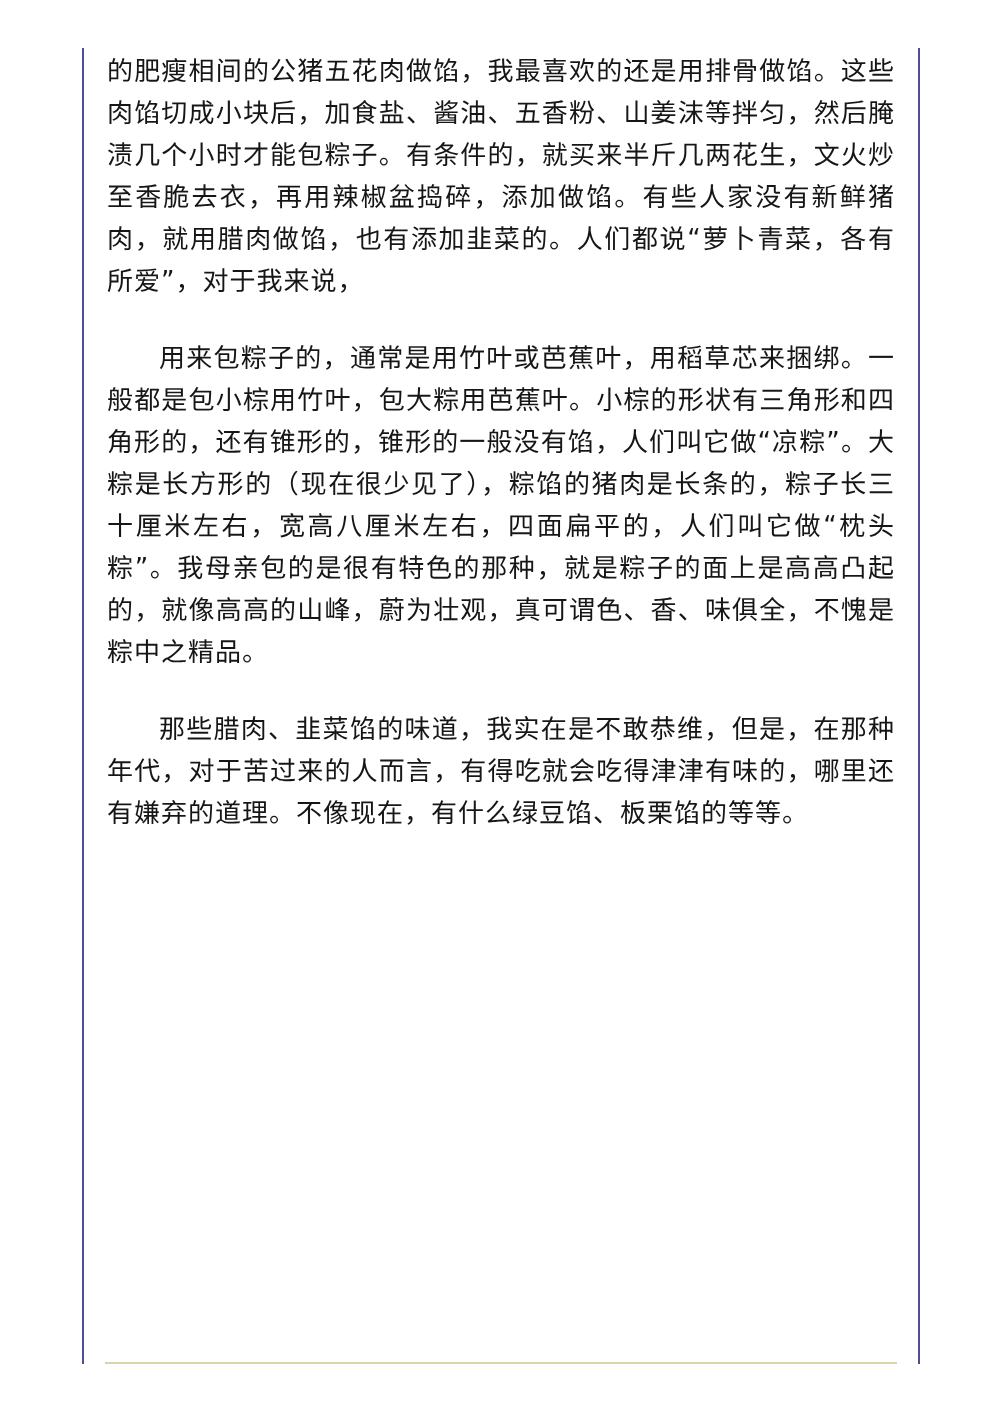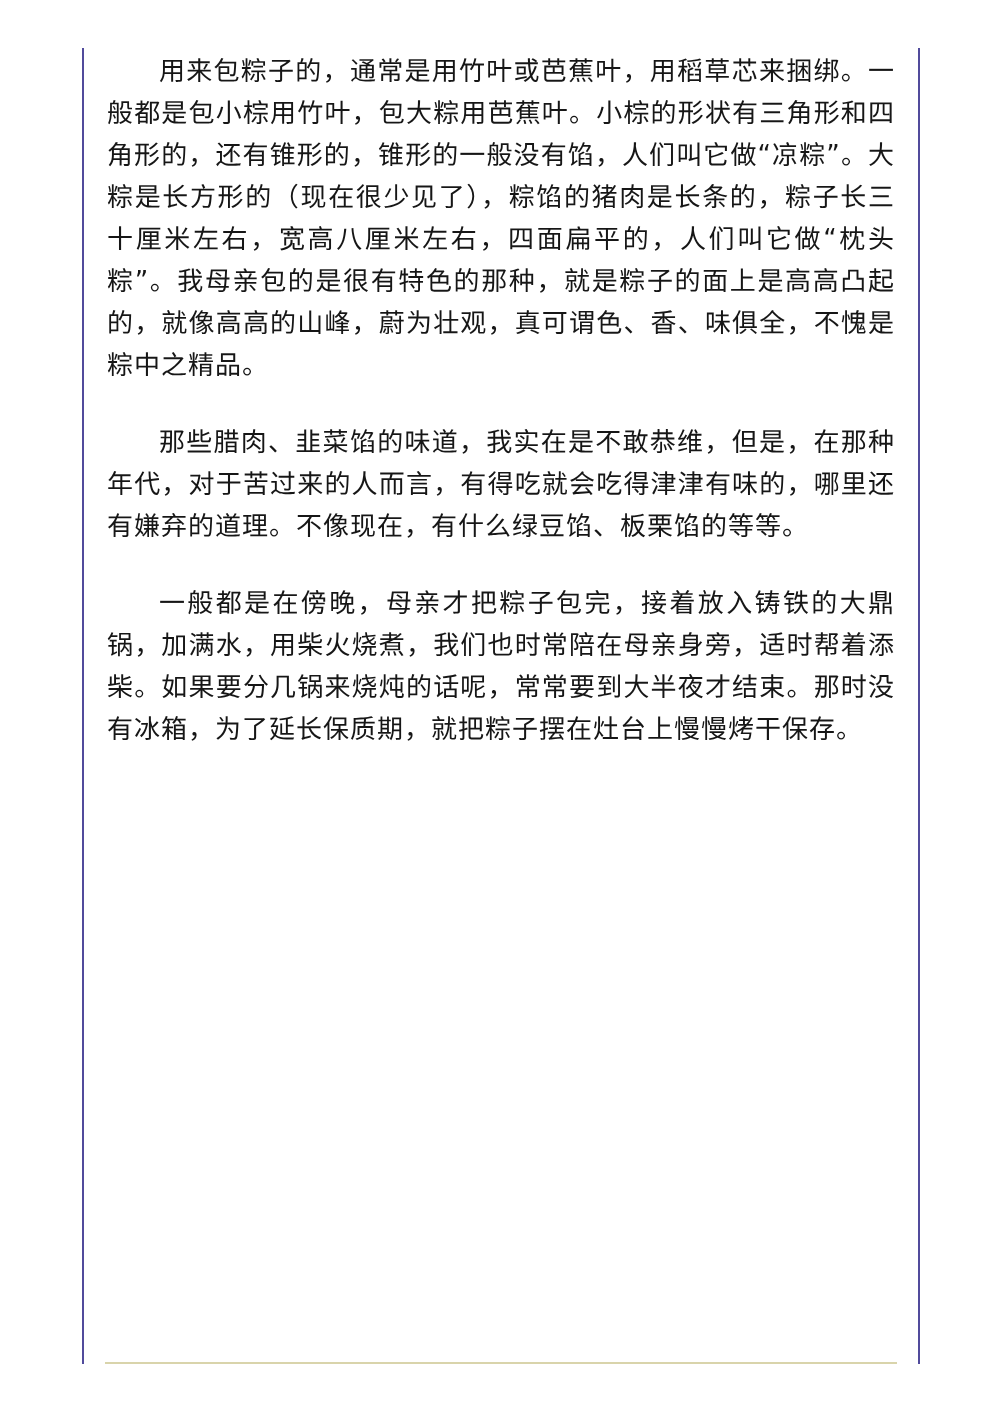--- a/index.html
+++ b/index.html
@@ -55,19 +55,19 @@
     height: 2px;
     background: var(--rule);
   }
 </style>
 </head>
 <body>
 
 <div class="page">
   <div class="frame">
     <div class="content">
+      <p class="para">的肥瘦相间的公猪五花肉做馅，我最喜欢的还是用排骨做馅。这些肉馅切成小块后，加食盐、酱油、五香粉、山姜沫等拌匀，然后腌渍几个小时才能包粽子。有条件的，就买来半斤几两花生，文火炒至香脆去衣，再用辣椒盆捣碎，添加做馅。有些人家没有新鲜猪肉，就用腊肉做馅，也有添加韭菜的。人们都说“萝卜青菜，各有所爱”，对于我来说，</p>
       <p class="para indent">用来包粽子的，通常是用竹叶或芭蕉叶，用稻草芯来捆绑。一般都是包小棕用竹叶，包大粽用芭蕉叶。小棕的形状有三角形和四角形的，还有锥形的，锥形的一般没有馅，人们叫它做“凉粽”。大粽是长方形的（现在很少见了），粽馅的猪肉是长条的，粽子长三十厘米左右，宽高八厘米左右，四面扁平的，人们叫它做“枕头粽”。我母亲包的是很有特色的那种，就是粽子的面上是高高凸起的，就像高高的山峰，蔚为壮观，真可谓色、香、味俱全，不愧是粽中之精品。</p>
       <p class="para indent">那些腊肉、韭菜馅的味道，我实在是不敢恭维，但是，在那种年代，对于苦过来的人而言，有得吃就会吃得津津有味的，哪里还有嫌弃的道理。不像现在，有什么绿豆馅、板栗馅的等等。</p>
-      <p class="para indent">一般都是在傍晚，母亲才把粽子包完，接着放入铸铁的大鼎锅，加满水，用柴火烧煮，我们也时常陪在母亲身旁，适时帮着添柴。如果要分几锅来烧炖的话呢，常常要到大半夜才结束。那时没有冰箱，为了延长保质期，就把粽子摆在灶台上慢慢烤干保存。</p>
     </div>
     <div class="bottom-rule"></div>
   </div>
 </div>
 
 </body></html>

